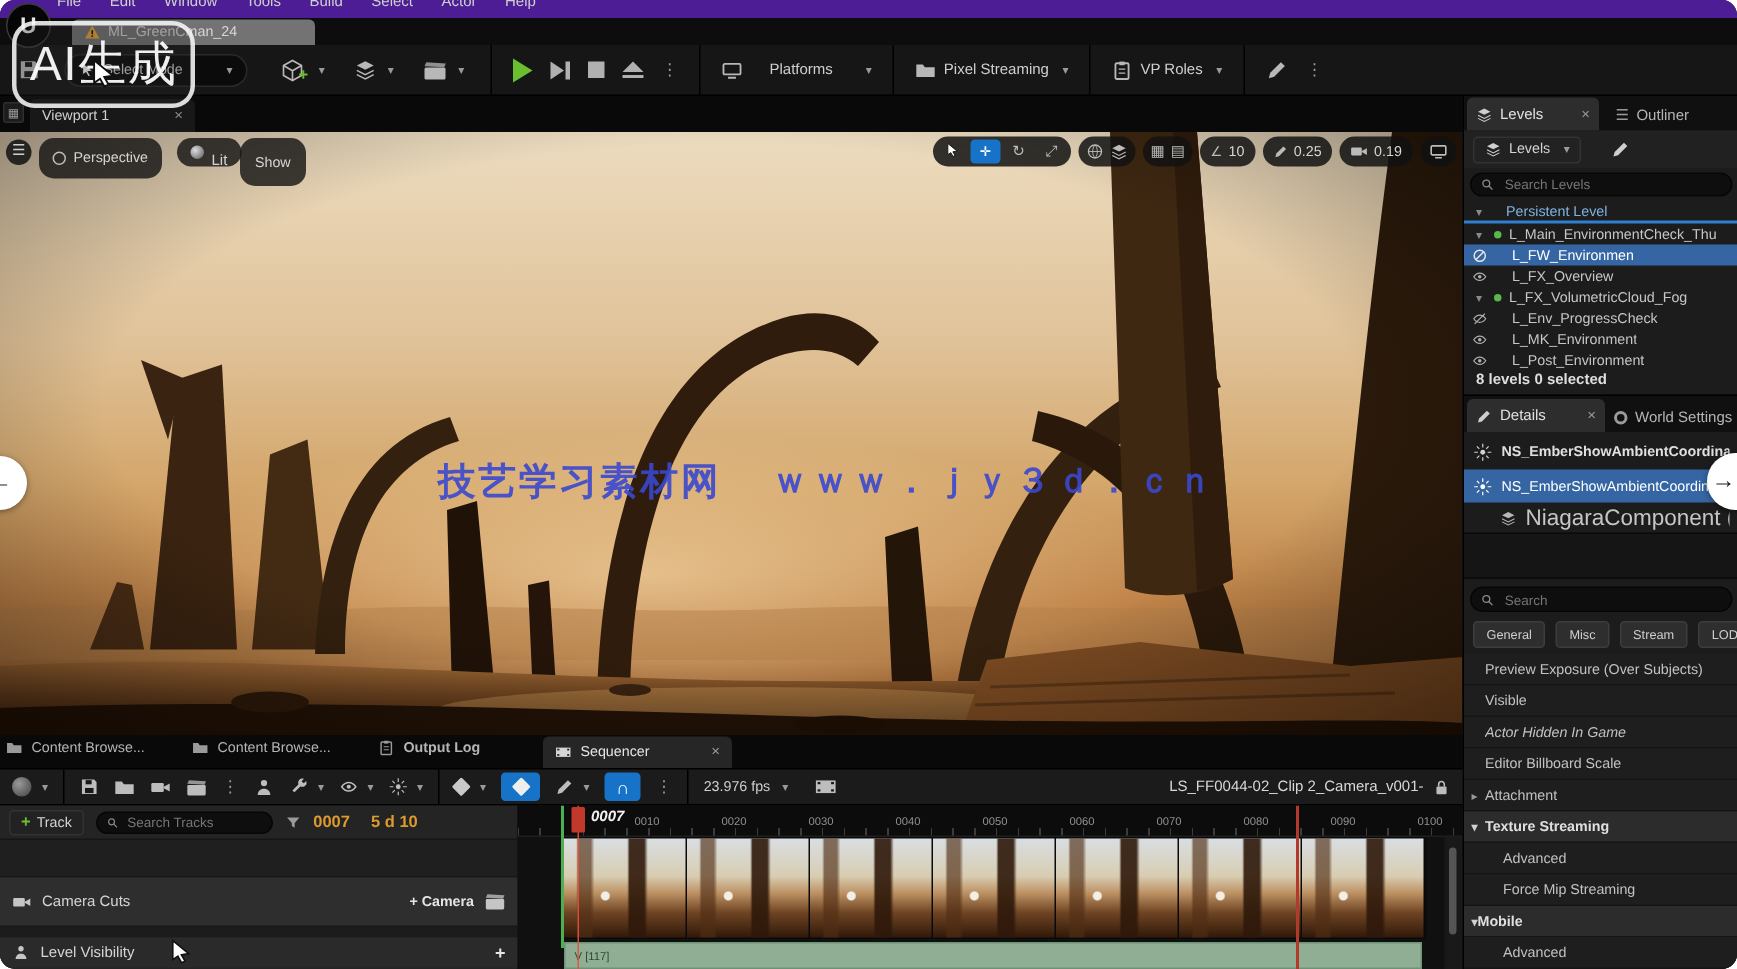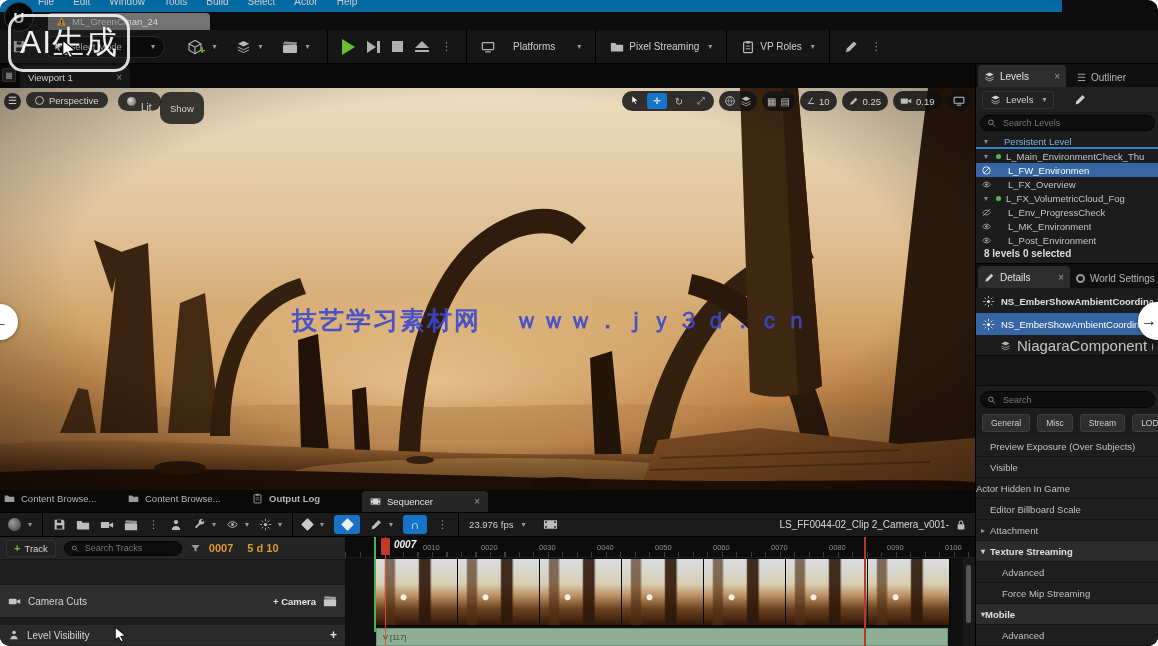--- a/index.html
+++ b/index.html
@@ -126,21 +126,21 @@
     <symbol id="s-warn" viewBox="0 0 16 16">
         <path d="M8 1.5L15 14H1z" fill="#e8a33d"></path>
         <rect x="7.2" y="6" width="1.6" height="4" fill="#201200"></rect>
         <rect x="7.2" y="11" width="1.6" height="1.6" fill="#201200"></rect>
       </symbol>
   </defs>
 </svg>
 
 <div class="screen">
 
-  <div class="abs" style="left:0;top:0;width:1062px;height:12px;background:#0369a1;">
+  <div class="abs" style="left:0;top:0;width:1158px;height:12px;background:#4c1d95;">
     <div class="r" style="position:absolute;left:38px;top:-4px;gap:19px;font-size:10px;color:#cfcfcf;">
       <span>File</span>
       <span>Edit</span>
       <span>Window</span>
       <span>Tools</span>
       <span>Build</span>
       <span>Select</span>
       <span>Actor</span>
       <span>Help</span>
     </div>
@@ -285,21 +285,21 @@
       <path d="M660,370 L900,362 M650,382 L930,374" stroke="#4a2a10" stroke-width="2" fill="none" opacity=".6"></path>
       <path d="M0,402 L0,384 C200,376 430,388 640,392 C800,395 910,390 975,394 L975,402 Z" fill="#221206"></path>
       <ellipse cx="180" cy="380" rx="26" ry="7" fill="#2e1a0b"></ellipse>
       <ellipse cx="560" cy="395" rx="30" ry="6" fill="#1e1005"></ellipse>
       <ellipse cx="420" cy="372" rx="14" ry="4" fill="#3a2210"></ellipse>
       <rect width="975" height="402" fill="url(#vig)"></rect>
     </svg>
 
     
     <div class="abs" style="left:4px;top:5px;width:17px;height:17px;background:rgba(18,18,18,.85);border-radius:9px;color:#cfcfcf;font-size:10px;text-align:center;line-height:16px;">☰</div>
-    <div class="abs r" style="left:26px;top:4px;height:16px;background:rgba(18,18,18,.8);border-radius:10px;padding:0 9px;gap:5px;">
+    <div class="abs r" style="left:26px;top:4px;height:27px;background:rgba(18,18,18,.8);border-radius:10px;padding:0 9px;gap:5px;">
       <span style="width:9px;height:9px;border:1.5px solid #bbb;border-radius:50%;display:inline-block;"></span>
       <span style="font-size:9.5px;color:#d5d5d5;">Perspective</span>
     </div>
     <div class="abs r" style="left:118px;top:4px;height:19px;background:rgba(18,18,18,.8);border-radius:10px;padding:0 9px;gap:5px;">
       <span style="width:9px;height:9px;border-radius:50%;background:radial-gradient(circle at 35% 35%,#ddd,#555);display:inline-block;"></span>
       <span style="font-size:10px;color:#d5d5d5;margin-top:12px;">Lit</span>
     </div>
     <div class="abs r" style="left:160px;top:4px;height:19px;background:rgba(18,18,18,.8);border-radius:10px;padding:16px 10px;">
       <span style="font-size:9.5px;color:#d5d5d5;">Show</span>
     </div>
@@ -500,21 +500,21 @@
     </div>
 
     <div class="abs" style="left:0;top:372px;width:183px;">
       <div class="prop-row">
           <span class="txt" style="margin-left:14px;">Preview Exposure (Over Subjects)</span>
         </div>
       <div class="prop-row">
           <span class="txt" style="margin-left:14px;">Visible</span>
         </div>
       <div class="prop-row">
-          <span class="txt" style="">Actor Hidden In Game</span>
+          <span class="txt" style="margin-left:14px;font-style:italic;">Actor Hidden In Game</span>
         </div>
       <div class="prop-row">
           <span class="txt" style="margin-left:14px;">Editor Billboard Scale</span>
         </div>
       <div class="prop-row">
         <span style="margin-left:5px;color:#9a9a9a;font-size:8px;">▸</span>
         <span class="txt" style="margin-left:5px;">Attachment</span>
       </div>
       <div class="prop-row prop-cat">
         <span style="margin-left:5px;color:#cfcfcf;font-size:8px;">▾</span>

